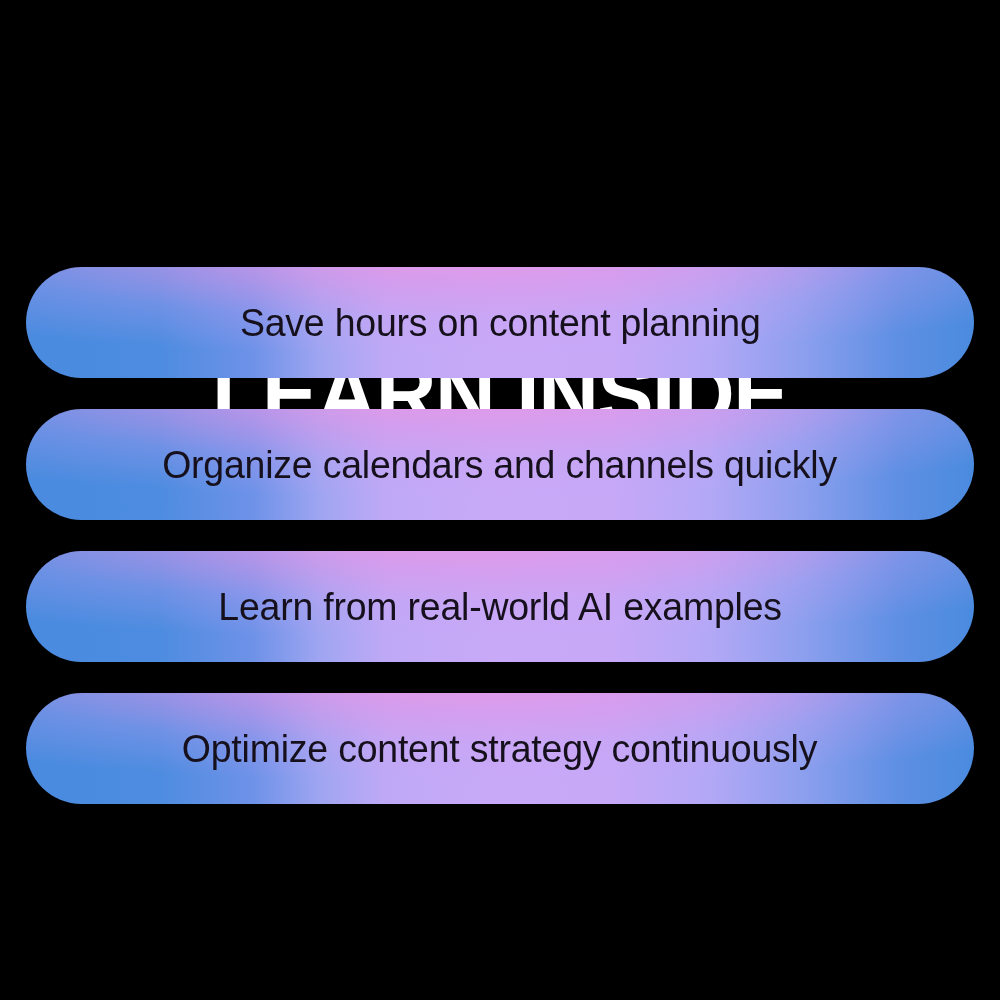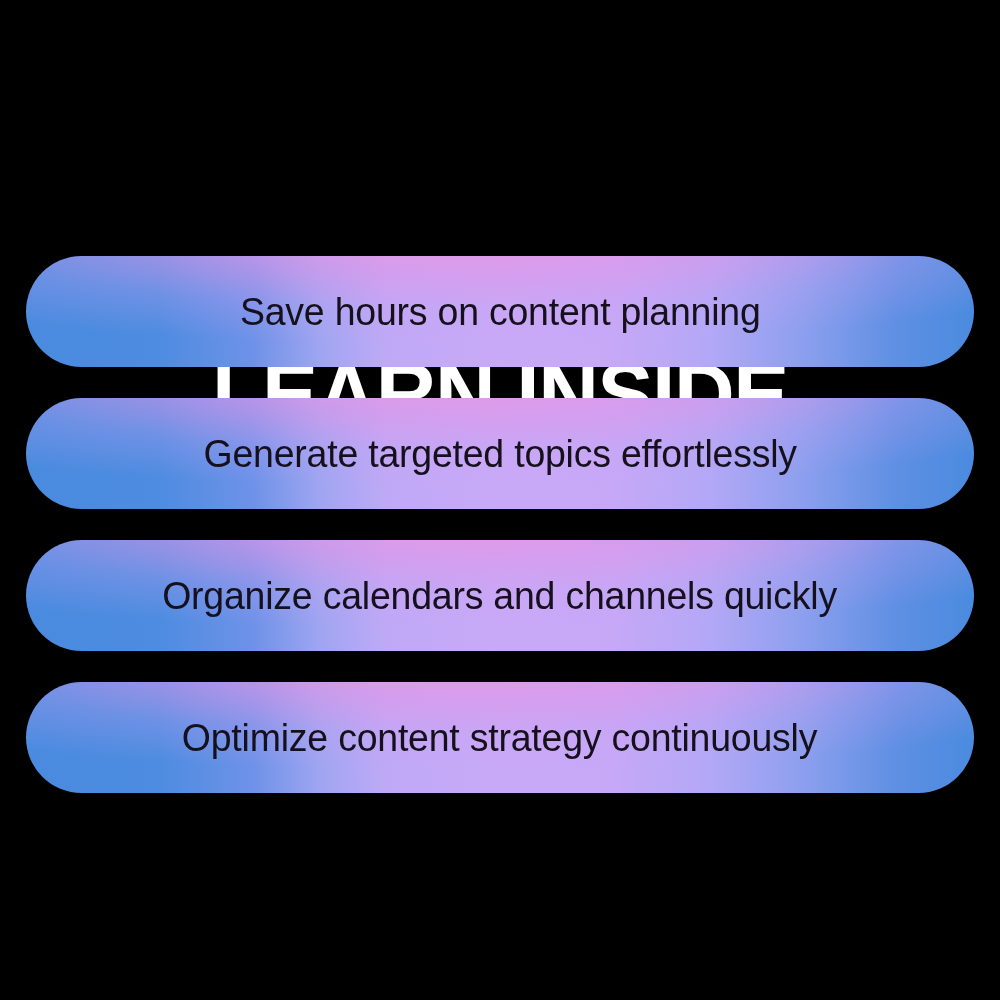--- a/index.html
+++ b/index.html
@@ -42,21 +42,21 @@
     white-space: pre;
   }
   .heading-line {
     display: block;
   }
 
   
   .pill-list {
     position: absolute;
     left: 26px;
-    top: 256px;
+    top: 267px;
     width: 948px;
   }
 
   .pill {
     position: relative;
     width: 948px;
     height: 111px;
     margin-bottom: 31px;
     border-radius: 56px;
     overflow: hidden;
@@ -107,27 +107,27 @@
   <h1 class="heading">
     <span class="heading-line">WHAT YOU’LL</span><span class="heading-line">LEARN INSIDE</span>
   </h1>
 
   <div class="pill-list">
 
     <div class="pill">
       <span class="pill-label">Save hours on content planning</span>
     </div>
 
-    <div class="pill">
-      <span class="pill-label">Generate targeted topics effortlessly</span>
-    </div>
 
     <div class="pill">
       <span class="pill-label">Organize calendars and channels quickly</span>
     </div>
 
+    <div class="pill">
+      <span class="pill-label">Learn from real-world AI examples</span>
+    </div>
 
     <div class="pill">
       <span class="pill-label">Optimize content strategy continuously</span>
     </div>
 
   </div>
 </div>
 
 </body></html>

